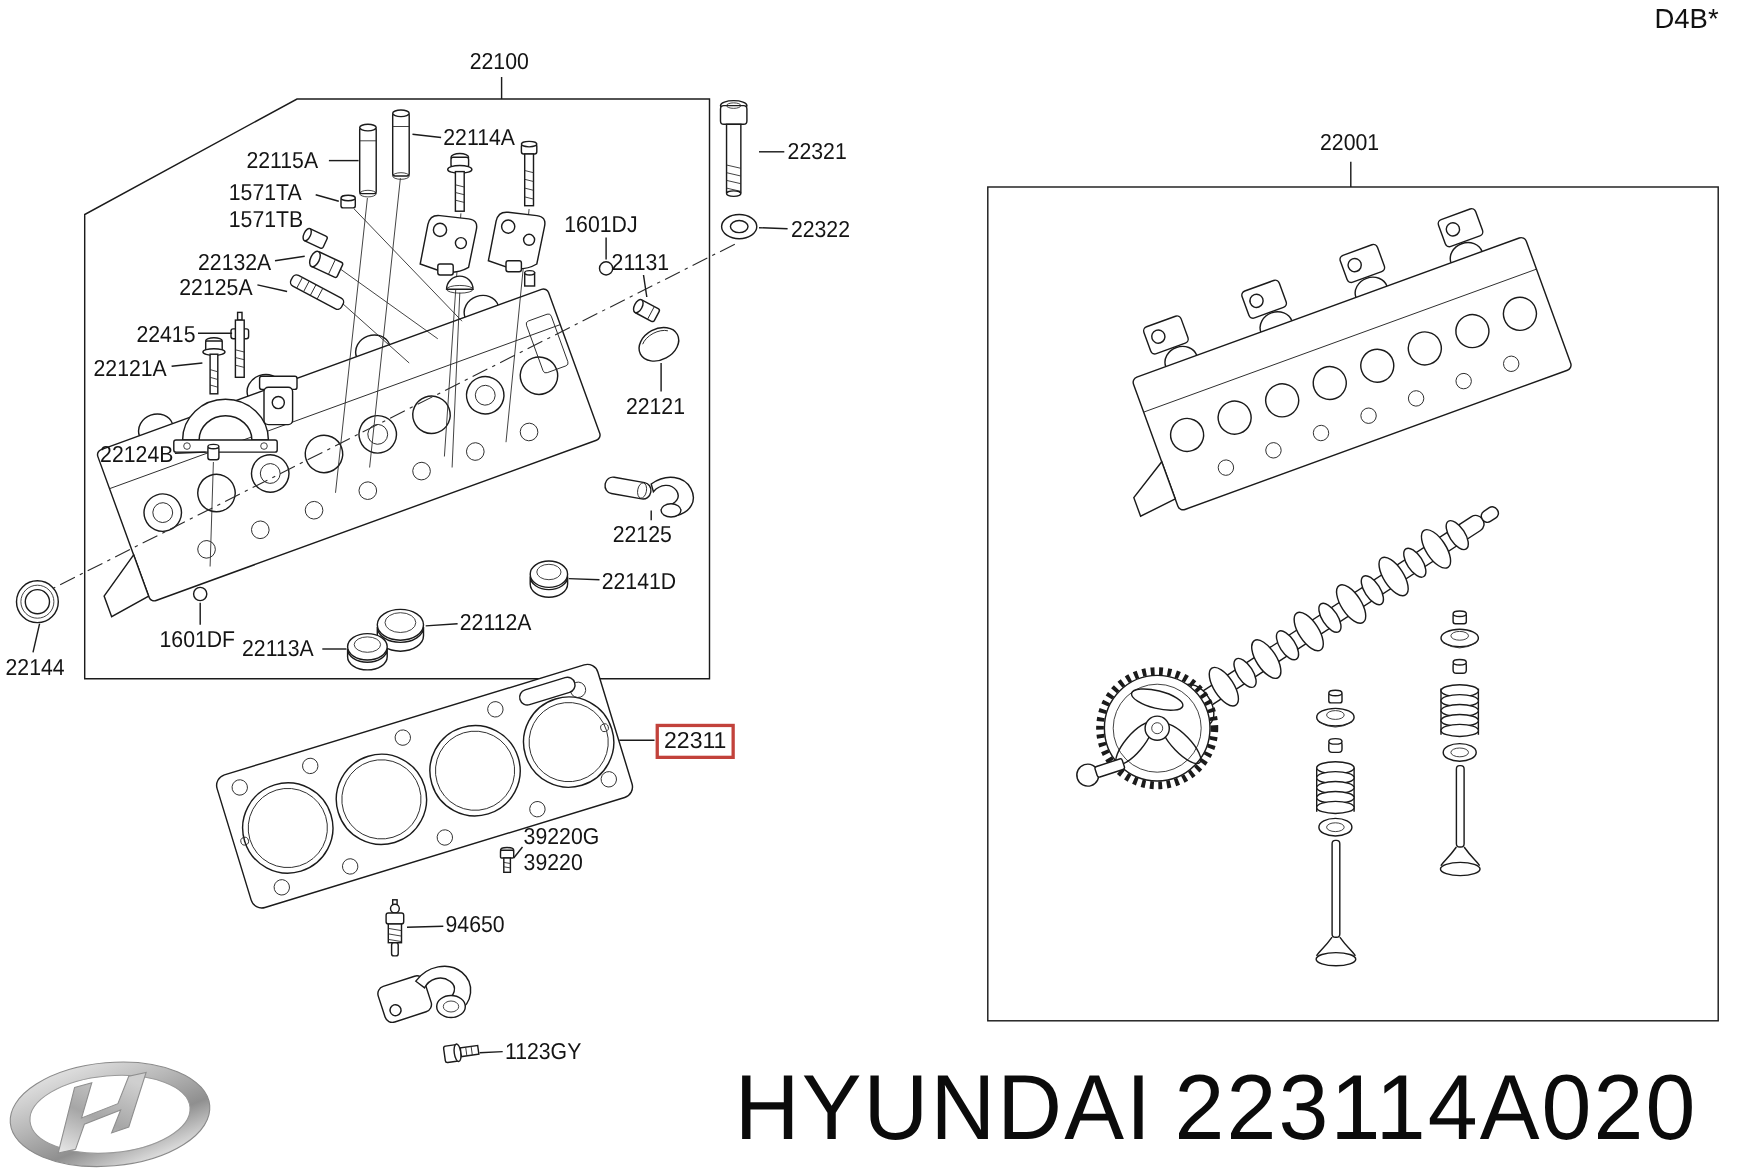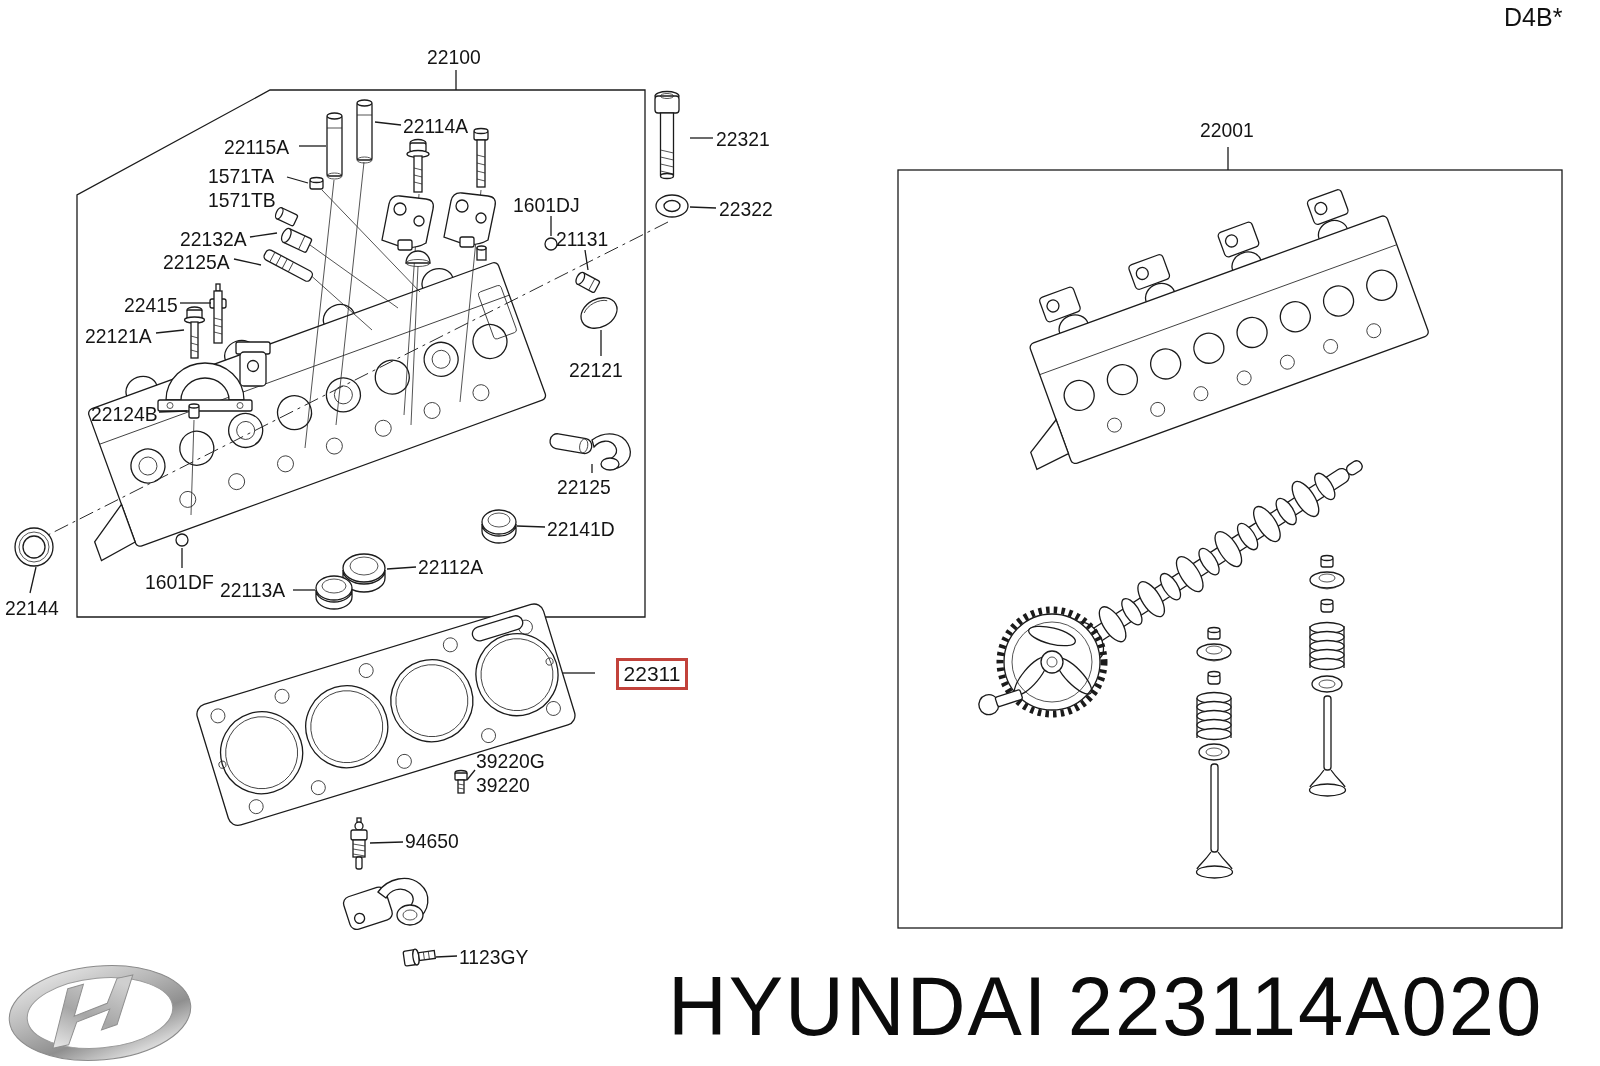--- a/index.html
+++ b/index.html
@@ -2,21 +2,21 @@
 <html><head>
 <meta charset="utf-8">
 <style>
   html,body{margin:0;padding:0;background:#ffffff;}
   .stage{position:relative;width:1600px;height:1066px;background:#ffffff;overflow:hidden;
          font-family:"Liberation Sans",sans-serif;color:#1b1b1b;}
   .art{position:absolute;left:0;top:0;width:1600px;height:1066px;}
   .callout{position:absolute;font-size:21px;line-height:23px;white-space:nowrap;color:#141414;
            transform:scaleX(0.92);transform-origin:left top;}
   .variant{position:absolute;top:3px;left:1504px;font-size:25px;color:#111;}
-  .hl-box{position:absolute;left:616px;top:658px;width:66px;height:26px;border:3px solid #c2423b;
+  .hl-box{position:absolute;left:596px;top:658px;width:66px;height:26px;border:3px solid #c2423b;
           background:#fff;display:flex;align-items:center;justify-content:center;
           font-size:21px;color:#141414;}
   .brand{position:absolute;left:668px;top:964px;font-size:84px;line-height:1;letter-spacing:2px;
          color:#0b0b0b;white-space:nowrap;transform:scaleX(0.97);transform-origin:left top;}
   .brand .pn{margin-left:20px;}
   .logo{position:absolute;left:4px;top:962px;width:192px;height:102px;}
   
   .ln{fill:none;stroke:#1b1b1b;stroke-width:1.3px;}
   .lnf{fill:#ffffff;stroke:#1b1b1b;stroke-width:1.3px;}
   .thin{fill:none;stroke:#2a2a2a;stroke-width:0.8px;}

